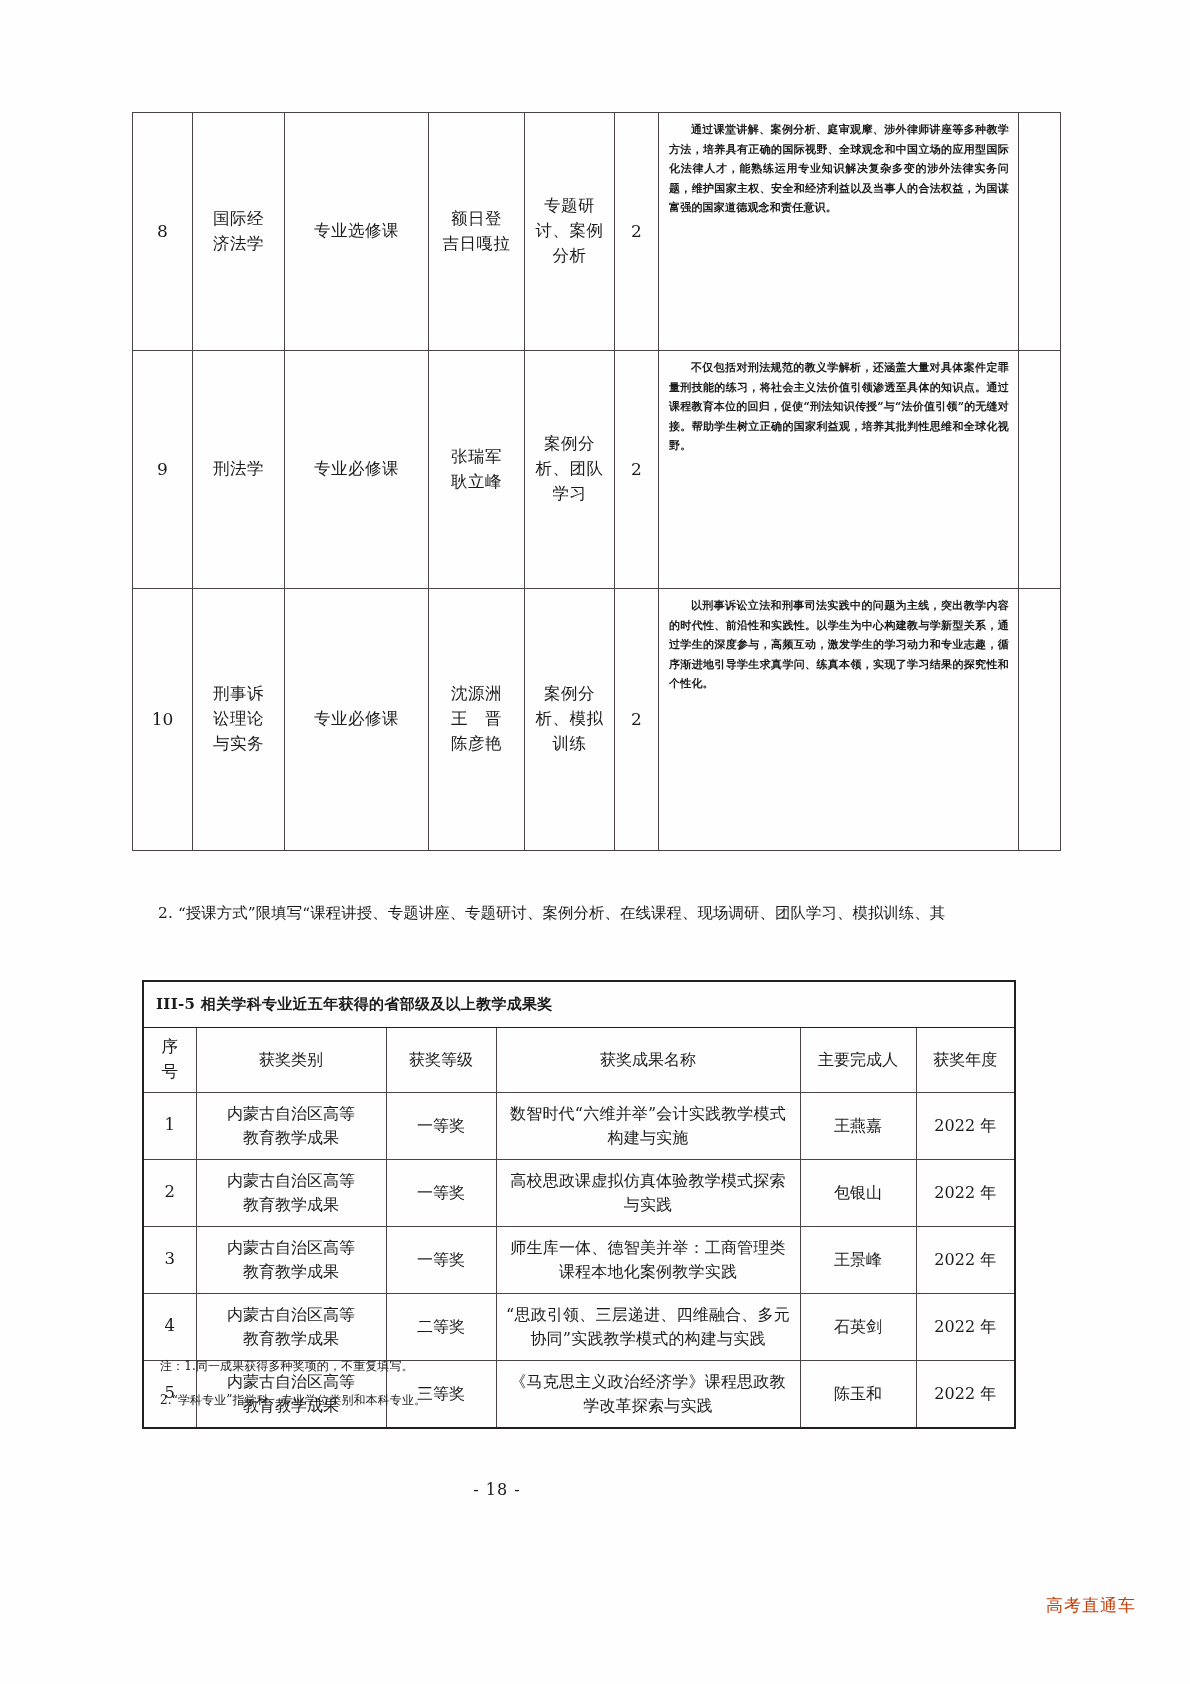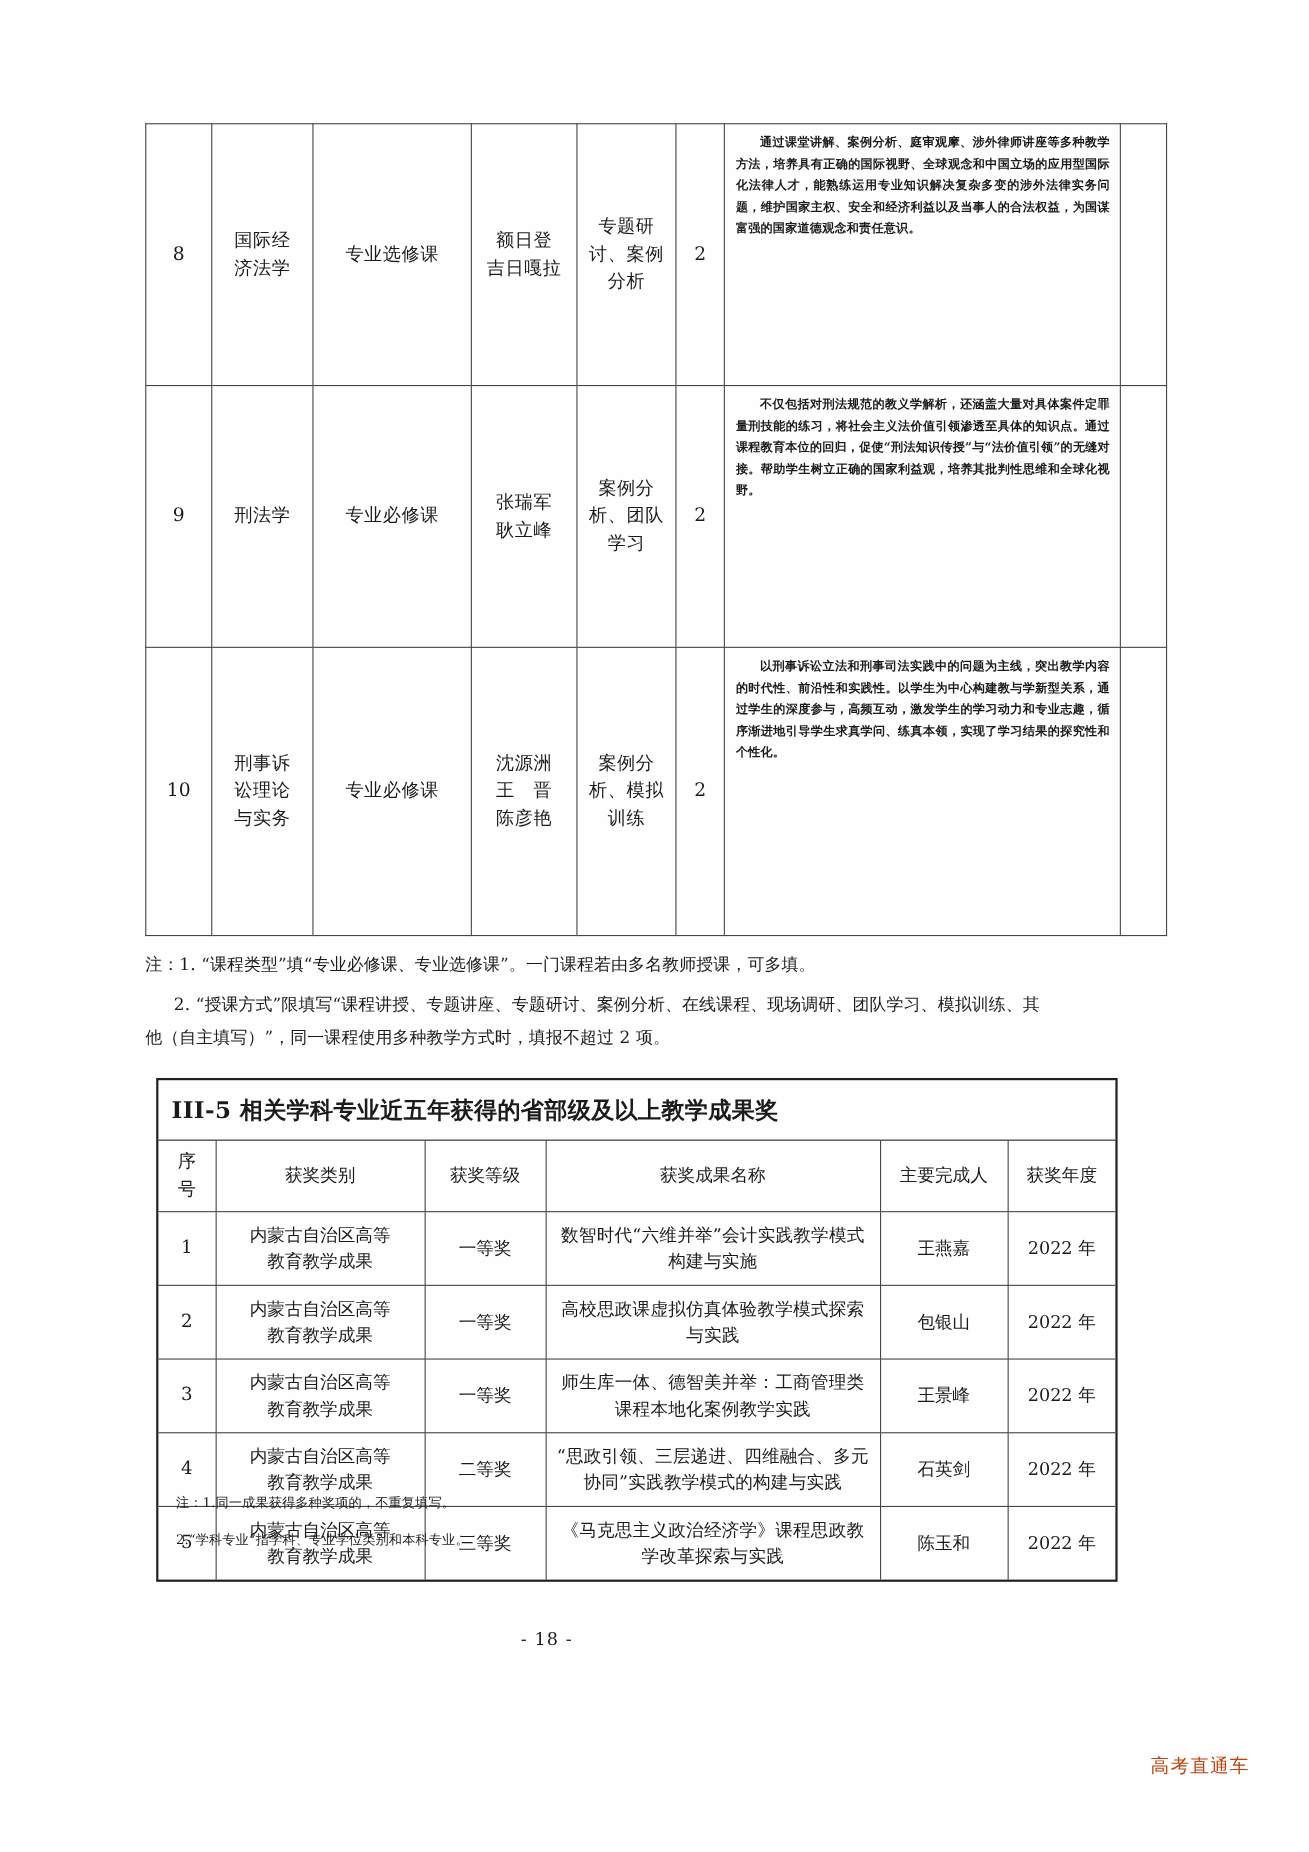--- a/index.html
+++ b/index.html
@@ -95,21 +95,21 @@
   #award-wrap {
     position: absolute;
     left: 142px;
     top: 980px;
     width: 870px;
     border: 2px solid #231f20;
   }
   #award-title {
     border: none;
     padding: 13px 10px 13px 12px;
-    font-size: 21px;
+    font-size: 15px;
     font-weight: bold;
     letter-spacing: 0.3px;
     border-bottom: 1.4px solid #231f20;
   }
   #award-title .rom {
     font-family: "DejaVu Serif", "Liberation Serif", serif;
   }
   #award-table {
     width: 100%;
     border-collapse: collapse;
@@ -242,24 +242,22 @@
           <span class="tline">析、模拟</span>
           <span class="tline">训练</span>
         </td>
         <td class="credit">2</td>
         <td class="intro">以刑事诉讼立法和刑事司法实践中的问题为主线，突出教学内容的时代性、前沿性和实践性。以学生为中心构建教与学新型关系，通过学生的深度参与，高频互动，激发学生的学习动力和专业志趣，循序渐进地引导学生求真学问、练真本领，实现了学习结果的探究性和个性化。</td>
         <td class="tail"></td>
       </tr>
     </tbody>
   </table>
 
-  <div class="note-block" id="note-1">注：1. “课程类型”填“专业必修课、专业选修课”。一门课程若由多名教师授课，可多填。</div>
   <div class="note-block" id="note-2">
     <div class="note-indent">2. “授课方式”限填写“课程讲授、专题讲座、专题研讨、案例分析、在线课程、现场调研、团队学习、模拟训练、其</div>
-    <div>他（自主填写）”，同一课程使用多种教学方式时，填报不超过 2 项。</div>
   </div>
 
   <div id="award-wrap">
     <div id="award-title"><span class="rom">III</span><span>-5 相关学科专业近五年获得的省部级及以上教学成果奖</span></div>
 
     <table id="award-table">
       <colgroup>
         <col style="width:52px">
         <col style="width:190px">
         <col style="width:110px">

